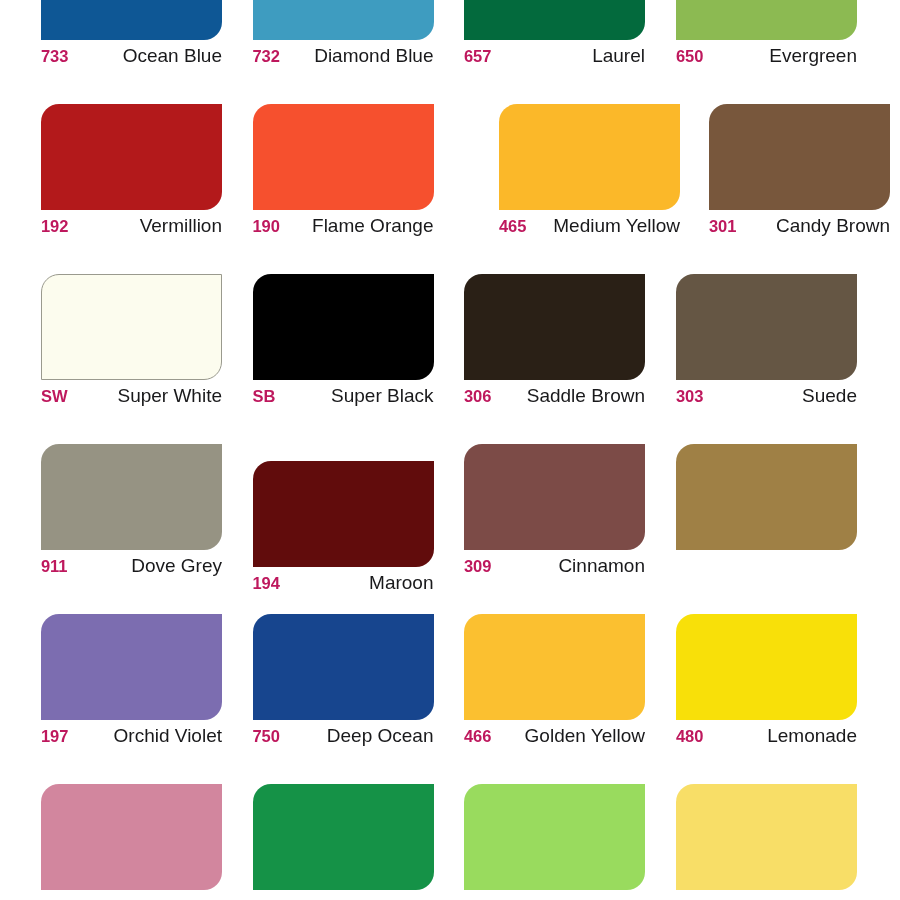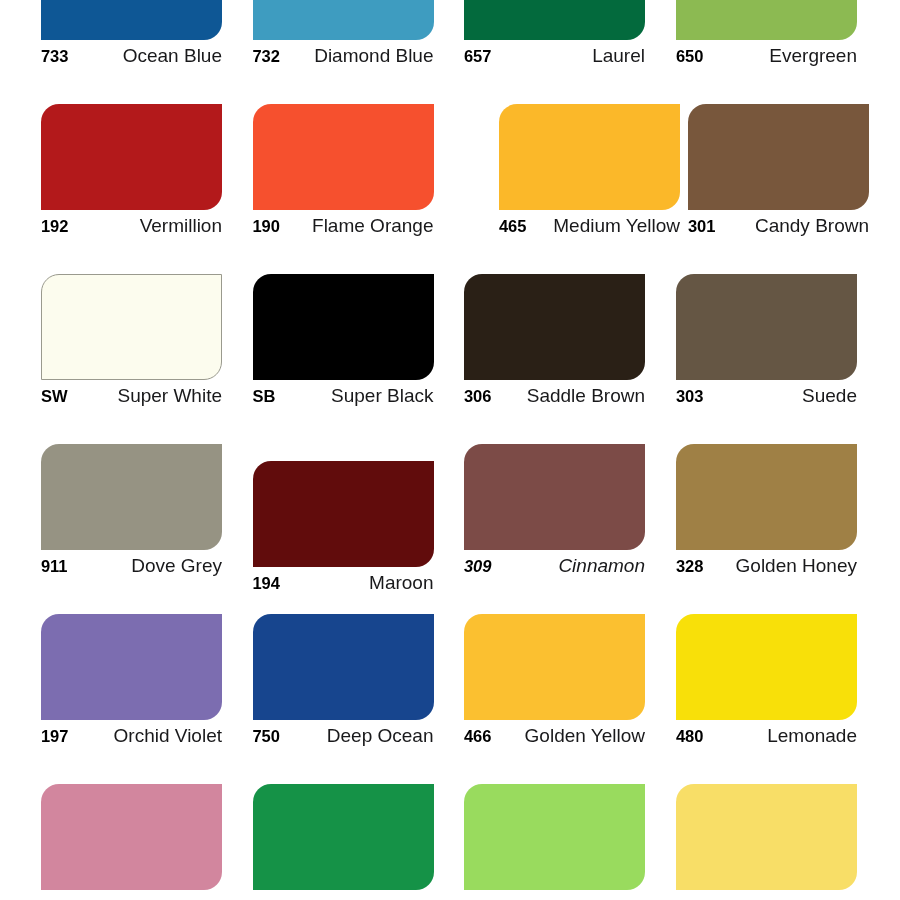--- a/index.html
+++ b/index.html
@@ -44,21 +44,21 @@
     height: 26px;
     margin-top: 6px;
     width: 181px;
   }
   .swatch-code {
     position: absolute;
     left: 0;
     top: 0;
     font-size: 16.5px;
     font-weight: bold;
-    color: #000000;
+    color: #be185d;
     letter-spacing: -0.1px;
     line-height: 20px;
     text-align: right;
   }
   .swatch-name {
     position: absolute;
     right: 0;
     top: 0;
     font-size: 19px;
     font-weight: normal;
@@ -114,21 +114,21 @@
         <span class="swatch-name">Flame Orange</span>
       </div>
     </div>
     <div class="swatch-cell" style="left: 464px; top: 104px; width: 181px; padding-left: 35px;">
       <div class="swatch-chip" style="background: rgb(251, 184, 41); width: 181px; height: 106px;"></div>
       <div class="swatch-label">
         <span class="swatch-code">465</span>
         <span class="swatch-name">Medium Yellow</span>
       </div>
     </div>
-    <div class="swatch-cell" style="left: 688px; top: 104px; width: 168px;">
+    <div class="swatch-cell" style="left: 709px; top: 104px; width: 168px;">
       <div class="swatch-chip" style="background: rgb(120, 87, 60); width: 181px; height: 106px;"></div>
       <div class="swatch-label">
         <span class="swatch-code">301</span>
         <span class="swatch-name">Candy Brown</span>
       </div>
     </div>
     <div class="swatch-cell" style="left: 41px; top: 274px; width: 188px;">
       <div class="swatch-chip bordered" style="background: rgb(252, 252, 238); width: 181px; height: 106px;"></div>
       <div class="swatch-label">
         <span class="swatch-code">SW</span>
@@ -163,33 +163,29 @@
         <span class="swatch-name">Dove Grey</span>
       </div>
     </div>
     <div class="swatch-cell" style="left: 252.5px; top: 444px; width: 181px; margin-top: 17px;">
       <div class="swatch-chip" style="background: rgb(97, 12, 12); width: 181px; height: 106px;"></div>
       <div class="swatch-label">
         <span class="swatch-code">194</span>
         <span class="swatch-name">Maroon</span>
       </div>
     </div>
-    <div class="swatch-cell" style="left: 464px; top: 444px; width: 151px; font-style: italic;">
+    <div class="swatch-cell" style="left: 464px; top: 444px; width: 151px;">
       <div class="swatch-chip" style="background: rgb(124, 75, 71); width: 181px; height: 106px;"></div>
       <div class="swatch-label">
         <span class="swatch-code">309</span>
         <span class="swatch-name">Cinnamon</span>
       </div>
     </div>
     <div class="swatch-cell" style="left: 676px; top: 444px; width: 181px;">
       <div class="swatch-chip" style="background: rgb(159, 128, 69); width: 181px; height: 106px;"></div>
-      <div class="swatch-label">
-        <span class="swatch-code">328</span>
-        <span class="swatch-name">Golden Honey</span>
-      </div>
     </div>
     <div class="swatch-cell" style="left: 41px; top: 614px; width: 181px;">
       <div class="swatch-chip" style="background: rgb(124, 109, 176); width: 181px; height: 106px;"></div>
       <div class="swatch-label">
         <span class="swatch-code">197</span>
         <span class="swatch-name">Orchid Violet</span>
       </div>
     </div>
     <div class="swatch-cell" style="left: 252.5px; top: 614px; width: 181px;">
       <div class="swatch-chip" style="background: rgb(23, 69, 142); width: 181px; height: 106px;"></div>

